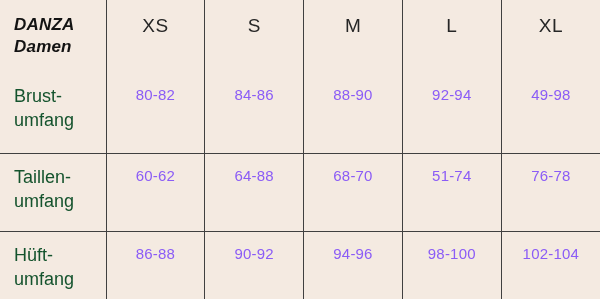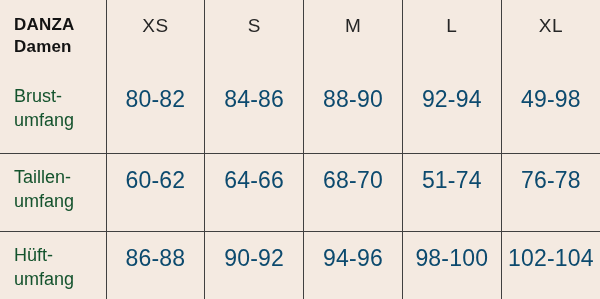--- a/index.html
+++ b/index.html
@@ -58,21 +58,21 @@
     text-align: left;
   }
   .brand-inner {
     padding: 14px 0 0 14px;
     font-weight: bold;
     font-size: 17px;
     line-height: 1.32;
     letter-spacing: 0.2px;
     color: #131313;
   }
-  .brand-line { display: block; white-space: nowrap; }
+  .brand-line { display: block; white-space: nowrap; font-style: italic; }
 
   .size-head {
     text-align: center;
   }
   .size-head-inner {
     padding-top: 14px;
     font-size: 19px;
     line-height: 1.25;
     color: #262626;
     letter-spacing: 0.4px;
@@ -92,23 +92,23 @@
     line-height: 1.33;
     color: #14532d;
   }
   .label-line { display: block; white-space: nowrap; }
 
   .value-cell {
     text-align: center;
   }
   .value-inner {
     padding-top: 12px;
-    font-size: 23px;
+    font-size: 15px;
     line-height: 1.3;
-    color: #0c4a6e;
+    color: #8b5cf6;
     letter-spacing: 0.2px;
     white-space: nowrap;
   }
 </style>
 </head>
 <body>
 
 <div id="size-chart">
   <table class="chart">
     <colgroup>
@@ -172,21 +172,21 @@
         <td class="row-label">
           <div class="row-label-inner">
             <span class="label-line">Taillen-</span>
             <span class="label-line">umfang</span>
           </div>
         </td>
         <td class="value-cell">
           <div class="value-inner">60-62</div>
         </td>
         <td class="value-cell">
-          <div class="value-inner">64-66</div>
+          <div class="value-inner">64-88</div>
         </td>
         <td class="value-cell">
           <div class="value-inner">68-70</div>
         </td>
         <td class="value-cell">
           <div class="value-inner">51-74</div>
         </td>
         <td class="value-cell">
           <div class="value-inner">76-78</div>
         </td>

